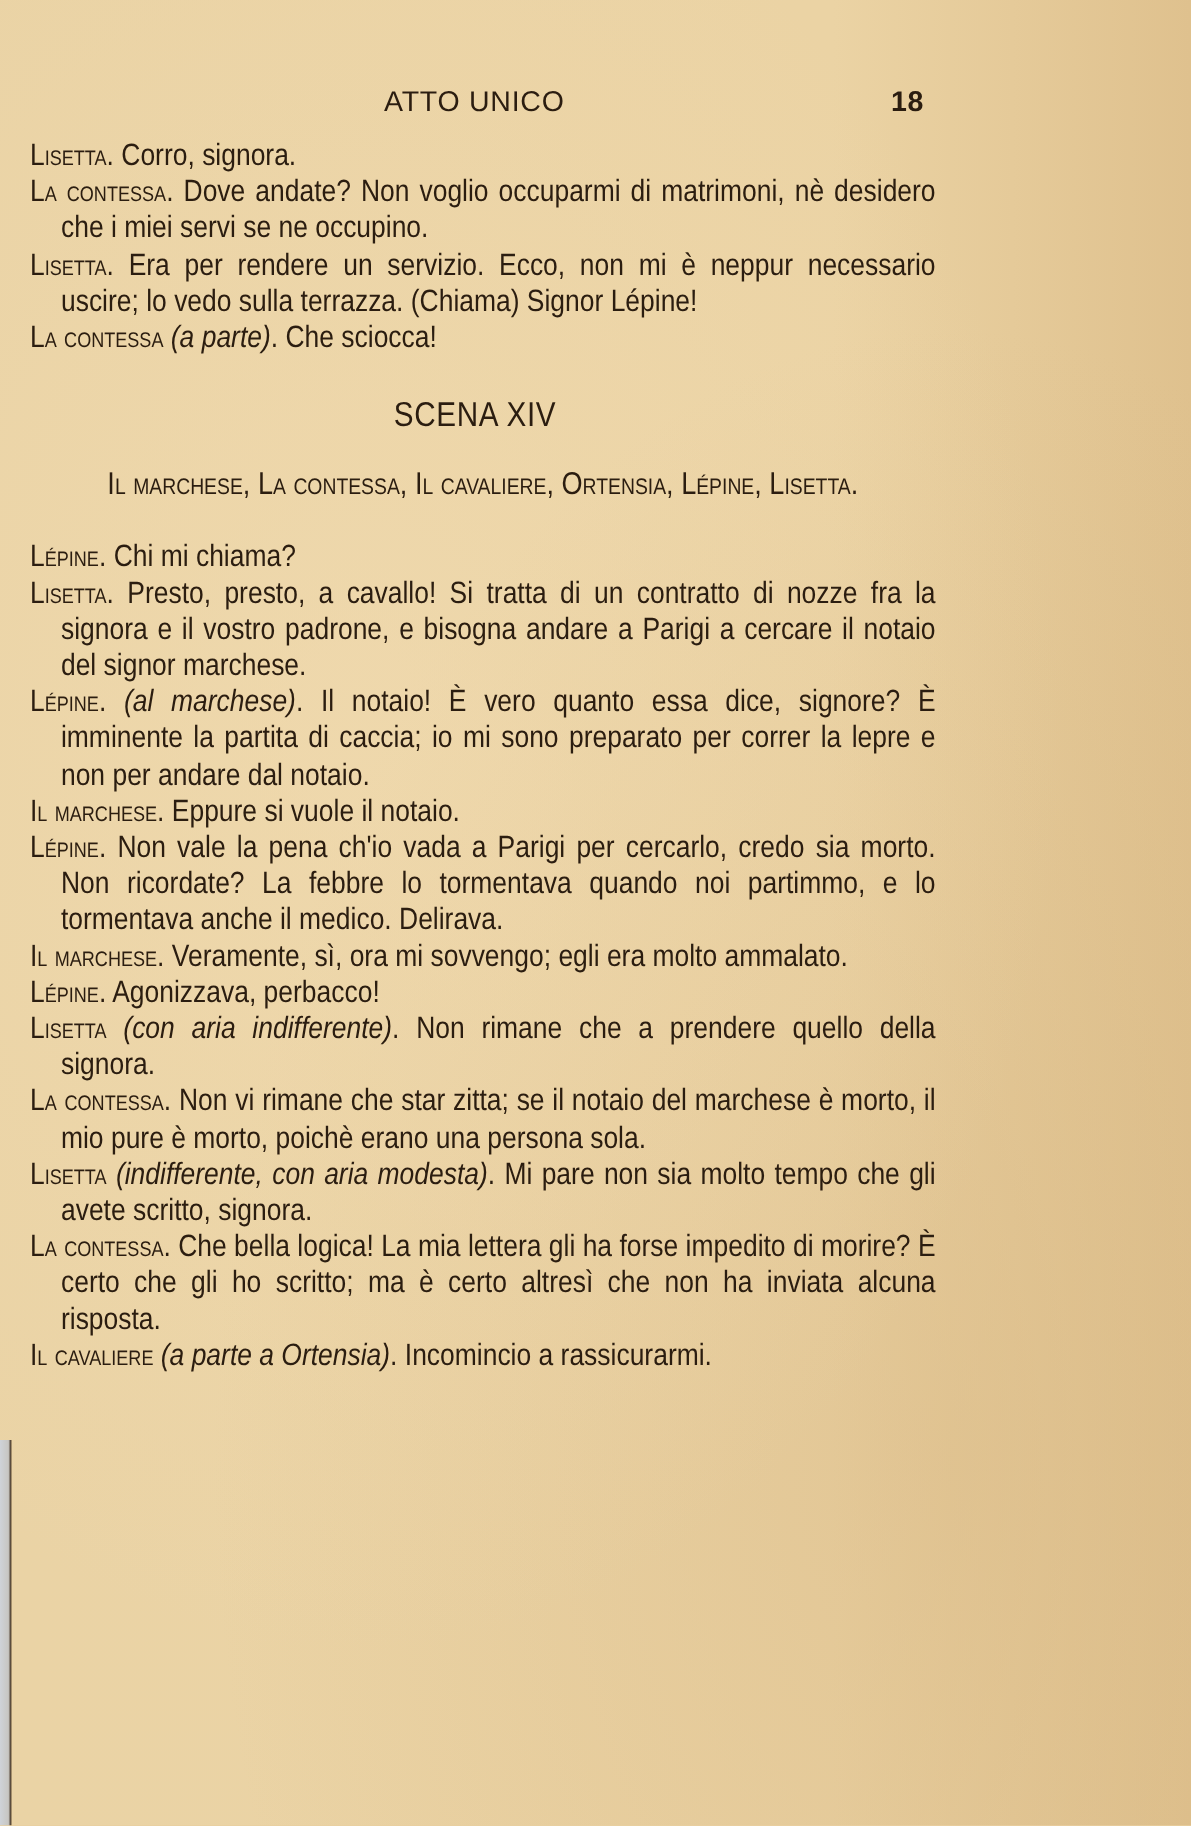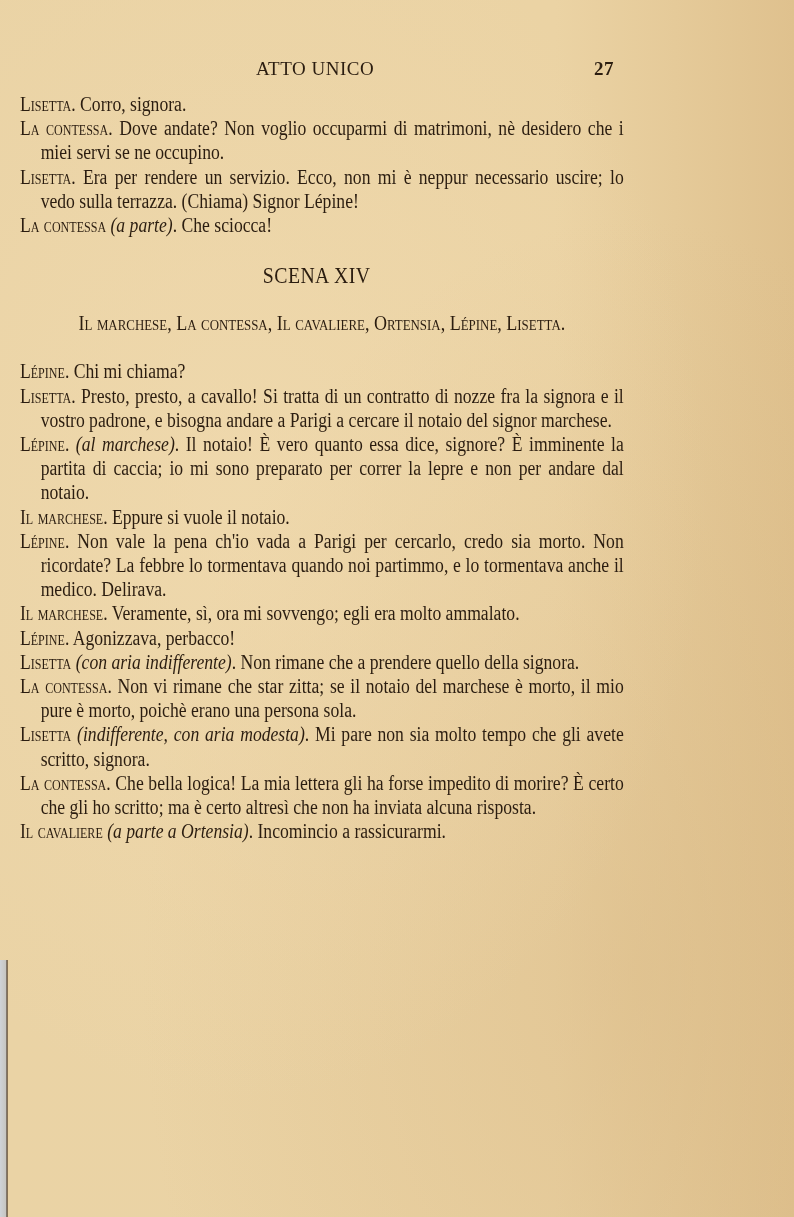--- a/index.html
+++ b/index.html
@@ -8,21 +8,21 @@
     background: #e9cf9f;
     position: relative;
   }
   .page {
     position: absolute; left: 0; top: 0; width: 794px; height: 1217px;
     background:
       radial-gradient(ellipse at 30% 40%, rgba(242,220,178,0.55), rgba(0,0,0,0) 60%),
       radial-gradient(ellipse at 80% 80%, rgba(215,182,130,0.45), rgba(0,0,0,0) 55%),
       linear-gradient(90deg, #ead3a5 0%, #ebd3a4 70%, #dfc18e 100%);
     color: #2b1d10;
-    font-family: Liberation Serif, serif;
+    font-family: Liberation Sans, sans-serif;
   }
   .left-edge {
     position: absolute; left: 0; top: 960px; width: 8px; height: 257px;
     background: linear-gradient(90deg, #cfd3d8 0%, #c7c6c2 70%, #4a3a2a 90%, #e6cc9c 100%);
   }
   .running-head {
     position: absolute; top: 58px; left: 0; width: 794px; height: 24px;
     font-size: 19px; letter-spacing: 0.5px;
   }
   .running-title { position: absolute; left: 256px; top: 0; }
@@ -51,21 +51,21 @@
   }
 </style>
 </head>
 <body>
 
 <div class="page">
   <div class="left-edge"></div>
 
   <div class="running-head">
     <span class="running-title">ATTO UNICO</span>
-    <span class="page-number">27</span>
+    <span class="page-number">18</span>
   </div>
 
   <div class="text">
     <div id="before-scene">
       <p class="speech"><span class="speaker">Lisetta.</span><span></span> <span>Corro, signora.</span></p>
       <p class="speech"><span class="speaker">La contessa.</span><span></span> <span>Dove andate? Non voglio occuparmi di matrimoni, nè desidero che i miei servi se ne occupino.</span></p>
       <p class="speech"><span class="speaker">Lisetta.</span><span></span> <span>Era per rendere un servizio. Ecco, non mi è neppur necessario uscire; lo vedo sulla terrazza. (Chiama) Signor Lépine!</span></p>
       <p class="speech"><span class="speaker">La contessa</span> <span class="stage">(a parte)</span><span>.</span> <span>Che sciocca!</span></p>
     </div>
 

